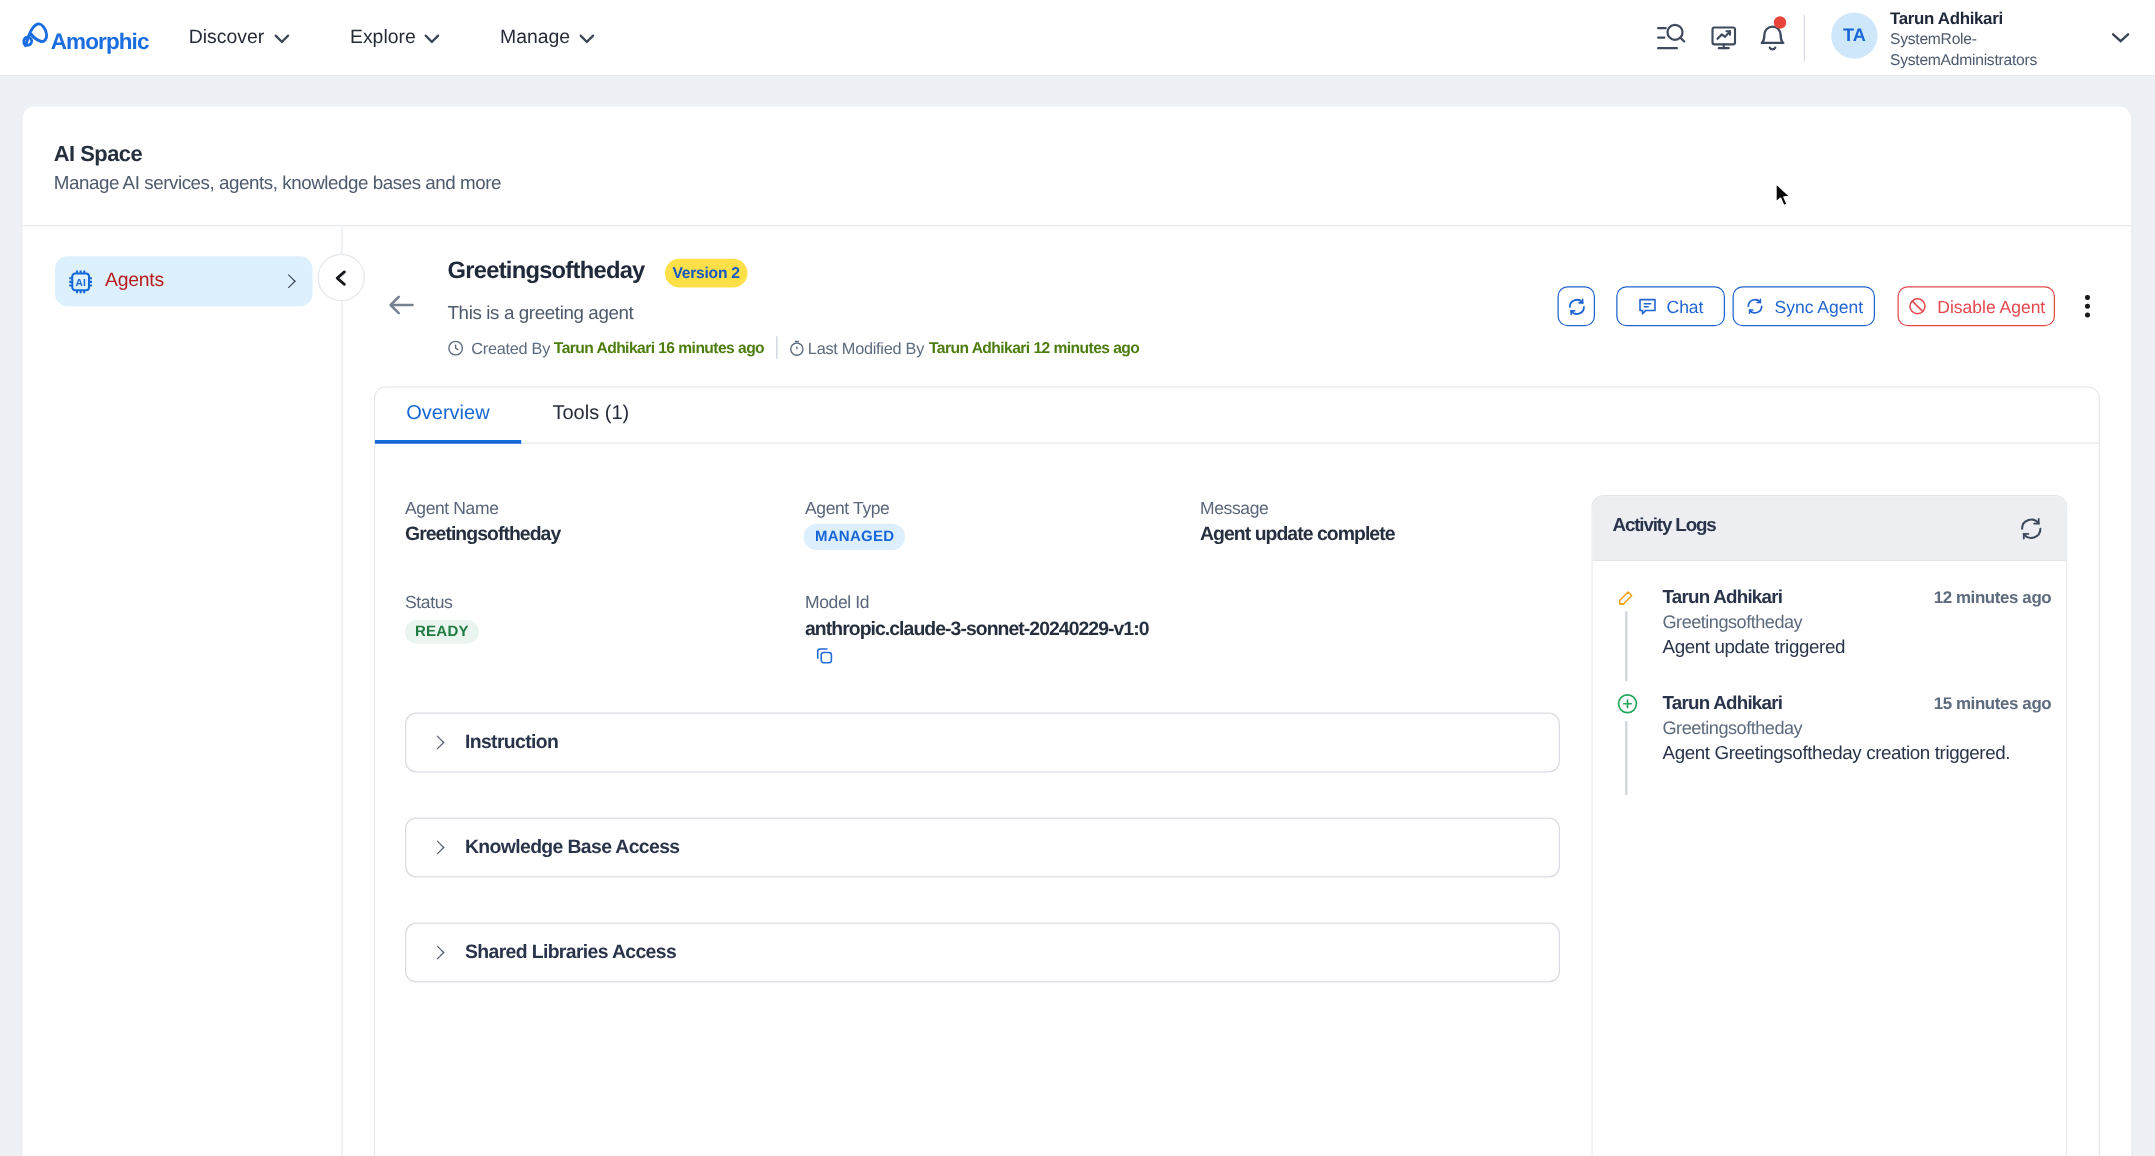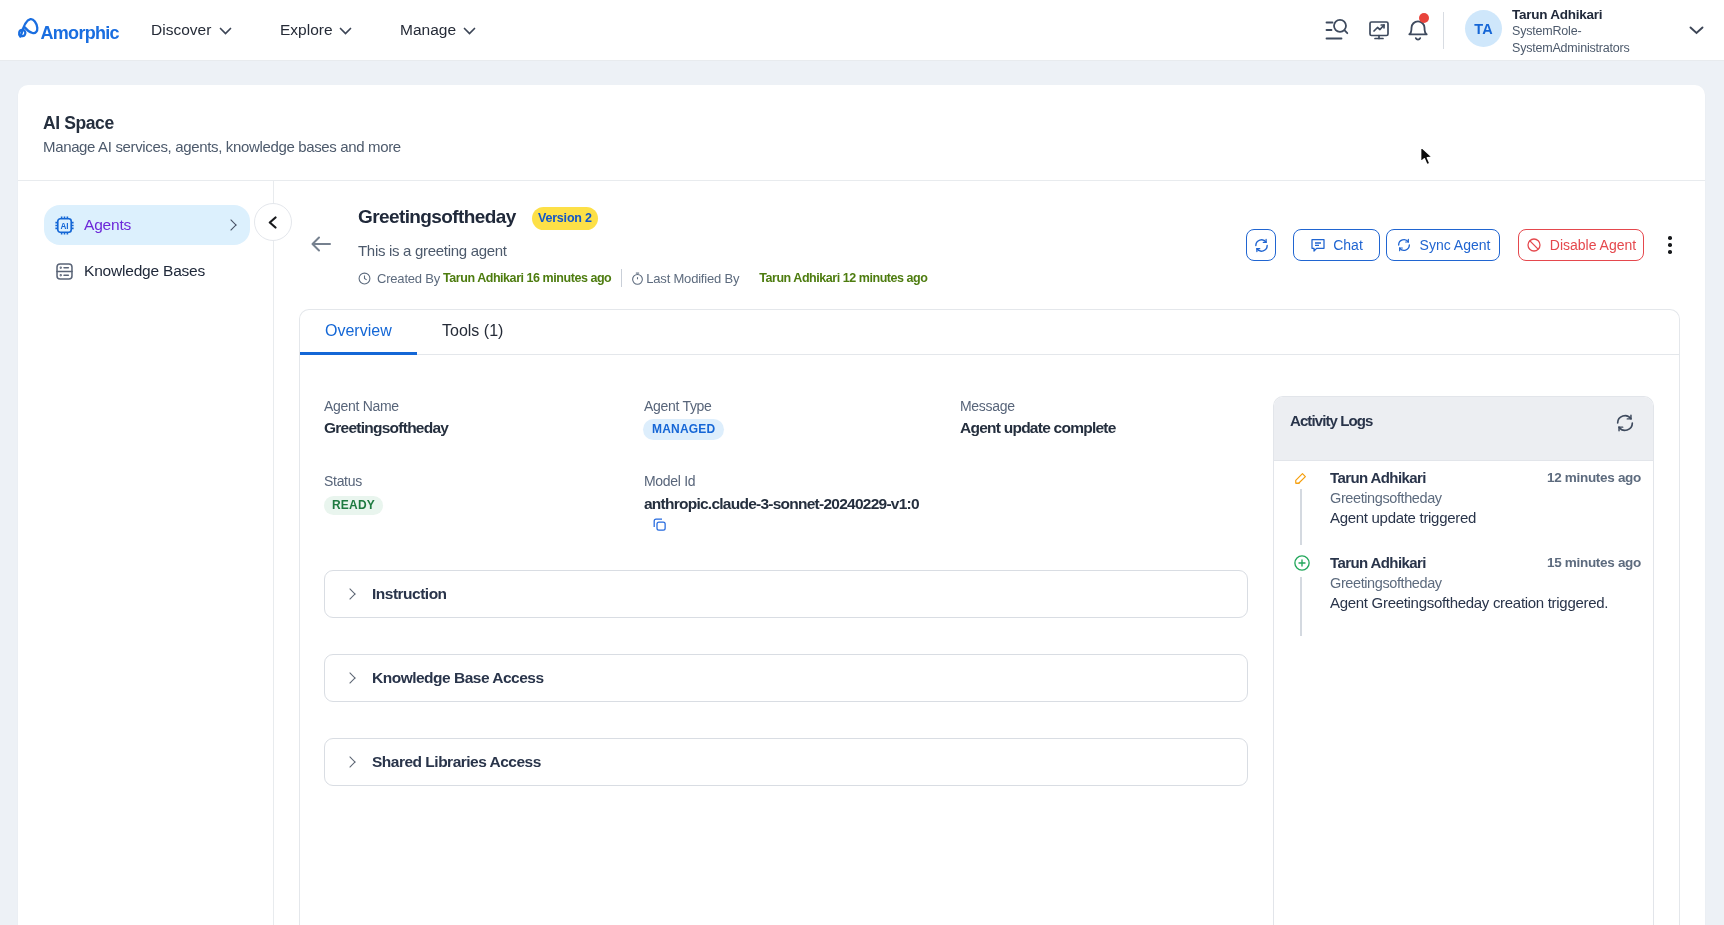--- a/index.html
+++ b/index.html
@@ -13,21 +13,21 @@
 
 
 #card { position:absolute; left:18px; top:85px; width:1687px; height:860px; background:#fff; border-radius:10px; box-shadow:0 1px 2px rgba(16,24,40,.04); }
 #cardhead-title { position:absolute; left:25px; top:28px; font-size:17.5px; font-weight:700; color:#252f3e; letter-spacing:-0.4px; }
 #cardhead-sub { position:absolute; left:25px; top:53px; font-size:15px; color:#4d5a6c; letter-spacing:-0.35px; }
 #carddiv { position:absolute; left:0; top:95px; width:100%; height:1px; background:#e8ebee; }
 #vdiv { position:absolute; left:255px; top:96px; width:1px; height:764px; background:#e8ebee; }
 
 
 .sideitem { position:absolute; left:26px; width:206px; height:40px; display:flex; align-items:center; border-radius:10px; }
-#side-agents { top:120px; background:#dcf0fd; color:#6d28d9;border-radius:16px; }
+#side-agents { top:120px; background:#dcf0fd; color:#b91c1c; }
 #side-kb { top:166px; color:#20293a; }
 .sideitem .lbl { font-size:15.5px; font-weight:500; margin-left:8px; letter-spacing:-0.2px; }
 .side-chev { position:absolute; right:15px; width:8px; height:8px; border-right:1.6px solid #454f63; border-top:1.6px solid #454f63; transform:rotate(45deg); }
 #collapse { position:absolute; left:255px; top:118px; width:38px; height:38px; margin-left:-19px; background:#fff; border:1px solid #e4e7ec; border-radius:50%; }
 
 
 
 #backarrow { position:absolute; left:292px; top:150px; color:#76818f; }
 #dtitle { position:absolute; left:340px; top:121px; font-size:19px; font-weight:700; color:#20293a; letter-spacing:-0.6px; }
 #vbadge { position:absolute; left:514px; top:122px; height:23px; padding:0 6px; background:#fde047; border-radius:12px; color:#1256c8; font-size:12.5px; font-weight:700; line-height:23px; letter-spacing:-0.2px; }
@@ -58,21 +58,21 @@
 #b-managed { left:343px; top:109px; height:21px; line-height:21px; padding:0 9px; font-size:12px; color:#1566d6; background:#ddeefc; letter-spacing:.2px; }
 #b-ready { left:24px; top:186px; height:19px; line-height:19px; padding:0 8px; font-size:12px; color:#1e7a40; background:#e9f5ee; letter-spacing:.2px; }
 
 
 .cbox { position:absolute; left:24px; width:924px; height:48px; border:1px solid #d9dde3; border-radius:9px; display:flex; align-items:center; }
 .cbox .cv { width:8px; height:8px; border-right:1.7px solid #5b6472; border-top:1.7px solid #5b6472; transform:rotate(45deg); margin-left:21px; }
 .cbox .ct { font-size:15.5px; font-weight:700; color:#29344a; margin-left:18px; letter-spacing:-0.5px; }
 
 
 #actpanel { position:absolute; left:973px; top:86px; width:381px; height:552px; border:1px solid #e2e5ea; border-bottom:none; border-radius:10px 10px 0 0; background:#fff; }
-#acthead { position:absolute; left:0; top:0; width:100%; height:64px; background:#eceef2; border-bottom:1px solid #e2e5ea; border-radius:9px 9px 0 0; }
+#acthead { position:absolute; left:0; top:0; width:100%; height:52px; background:#eceef2; border-bottom:1px solid #e2e5ea; border-radius:9px 9px 0 0; }
 #acthead .t { position:absolute; left:16px; top:15px; font-size:15px; font-weight:700; color:#29344a; letter-spacing:-0.9px; }
 .log-name { position:absolute; font-size:15px; font-weight:700; color:#29344a; letter-spacing:-0.6px; }
 .log-time { position:absolute; font-size:13.5px; color:#5d6b7e; letter-spacing:-0.3px;font-weight:bold; }
 .log-grey { position:absolute; font-size:14.5px; color:#5d6b7e; letter-spacing:-0.4px; }
 .log-msg { position:absolute; font-size:15px; color:#29344a; letter-spacing:-0.3px; }
 .tline { position:absolute; left:26px; width:1.5px; background:#d4d9e0; }
 </style>
 </head>
 <body>
 
@@ -131,31 +131,20 @@
 
   <div class="sideitem" id="side-agents">
     <svg style="margin-left:9px" width="23" height="23" viewBox="0 0 24 24" fill="none" stroke="#1467d6" stroke-width="1.7">
       <rect x="5" y="5" width="14" height="14" rx="2.5"></rect>
       <text x="12" y="15.5" font-size="8.5" font-weight="bold" fill="#1467d6" stroke="none" text-anchor="middle" font-family="Liberation Sans">AI</text>
       <path d="M9 2.5 v2 M12 2.5 v2 M15 2.5 v2 M9 19.5 v2 M12 19.5 v2 M15 19.5 v2 M2.5 9 h2 M2.5 12 h2 M2.5 15 h2 M19.5 9 h2 M19.5 12 h2 M19.5 15 h2"></path>
     </svg>
     <span class="lbl">Agents</span>
     <span class="side-chev"></span>
   </div>
-  <div class="sideitem" id="side-kb">
-    <svg style="margin-left:9px" width="23" height="23" viewBox="0 0 24 24" fill="none" stroke="#5a6477" stroke-width="1.6" stroke-linecap="round">
-      <rect x="4.2" y="4.2" width="15.6" height="15.6" rx="3.2"></rect>
-      <path d="M4.2 12 h15.6"></path>
-      <circle cx="8.1" cy="8.1" r="0.4" fill="#5a6477"></circle>
-        <path d="M11.5 8.1 h4.5"></path>
-      <circle cx="8.1" cy="15.9" r="0.4" fill="#5a6477"></circle>
-        <path d="M11.5 15.9 h4.5"></path>
-    </svg>
-    <span class="lbl">Knowledge Bases</span>
-  </div>
   <div id="collapse">
       <svg style="position:absolute;left:13px;top:12px" width="9" height="13" viewBox="0 0 9 13" fill="none" stroke="#17191c" stroke-width="2.2" stroke-linecap="round" stroke-linejoin="round">
         <path d="M7.5 1.5 L1.8 6.5 L7.5 11.5"></path>
       </svg>
     </div>
 
   <svg id="backarrow" width="22" height="18" viewBox="0 0 22 18" fill="none" stroke="#76818f" stroke-width="2" stroke-linecap="round" stroke-linejoin="round">
     <path d="M20 9 H3"></path>
       <path d="M9 2.5 L2.5 9 L9 15.5"></path>
   </svg>
@@ -169,21 +158,21 @@
       </svg>
     <span style="margin-left:6px">Created By</span>
     <b style="margin-left:3px">Tarun Adhikari 16 minutes ago</b>
     <span style="display:inline-block;width:1px;height:18px;background:#c9cfd8;margin:0 9px 0 10px"></span>
     <svg width="13" height="13" viewBox="0 0 24 24" fill="none" stroke="#5d6b7e" stroke-width="2">
         <circle cx="12" cy="13.5" r="9"></circle>
         <path d="M12 9.5 v4"></path>
         <path d="M9 2 h6"></path>
       </svg>
     <span style="margin-left:2px">Last Modified By</span>
-    <b style="margin-left:20px">Tarun Adhikari 12 minutes ago</b>
+    <b style="margin-left:4px">Tarun Adhikari 12 minutes ago</b>
   </div>
 
   <div class="btn" id="btn-refresh">
     <svg width="17" height="17" viewBox="0 0 24 24" fill="none" stroke="#2065d1" stroke-width="2" stroke-linecap="round">
         <path d="M20 12 a8 8 0 0 1 -14.5 4.6"></path>
         <path d="M4 12 a8 8 0 0 1 14.5 -4.6"></path>
         <path d="M18.5 3.5 v4 h-4" stroke-width="1.8"></path>
         <path d="M5.5 20.5 v-4 h4" stroke-width="1.8"></path>
       </svg>
   </div>

